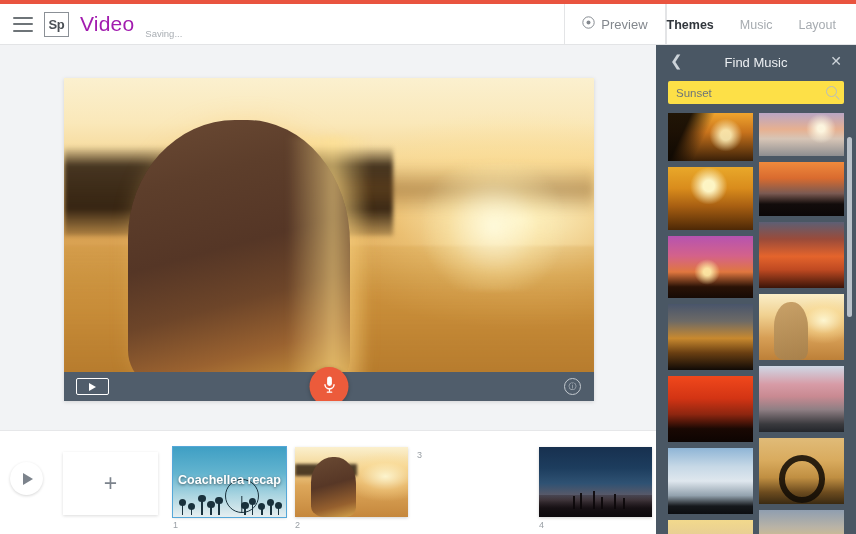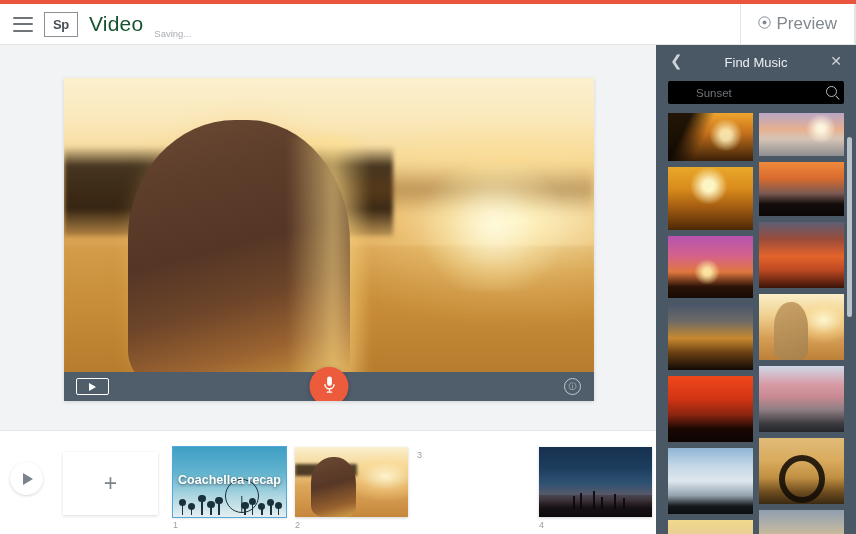--- a/index.html
+++ b/index.html
@@ -24,32 +24,32 @@
     width: 856px; height: 41px;
     background: #ffffff;
     border-bottom: 1px solid #e3e4e6;
     display: flex; align-items: stretch;
   }
   .hdr-left { display: flex; align-items: center; padding-left: 13px; gap: 11px; }
   .hamburger { width: 20px; height: 15px; display: flex; flex-direction: column;
     justify-content: space-between; cursor: pointer; }
   .hamburger span { display: block; height: 2px; background: #6e7478; border-radius: 1px; }
   .sp-logo {
-    width: 34px; height: 25px; border: 1.5px solid #8b9096;
+    width: 25px; height: 25px; border: 1.5px solid #8b9096;
     display: flex; align-items: center; justify-content: center;
     font-size: 13px; color: #4a4f55; font-weight: 600; letter-spacing: -.3px;
   }
-  .app-title { font-size: 21px; color: #14532d; font-weight: 300; letter-spacing: .2px; text-align: right; }
+  .app-title { font-size: 21px; color: #a21caf; font-weight: 300; letter-spacing: .2px; text-align: right; }
   .saving { font-size: 9.5px; color: #a9aeb3; align-self: flex-end; padding-bottom: 5px; }
 
   .hdr-divider { width: 1px; background: #e3e4e6; margin: 0; }
   .hdr-btn {
     display: flex; align-items: center; gap: 6px;
     padding: 0 17px; cursor: pointer;
-    font-size: 17px; color: #83888e;
+    font-size: 13px; color: #83888e;
   }
   .hdr-spacer { flex: 1; }
   .hdr-tabs { display: flex; align-items: center; gap: 26px; padding-right: 20px; }
   .hdr-tab { font-size: 12.5px; color: #a6abb0; cursor: pointer; padding-top: 2px; }
   .hdr-tab.active { color: #31363c; font-weight: bold; }
 
   
   .stage {
     position: absolute; top: 45px; left: 0;
     width: 656px; height: 385px;
@@ -279,22 +279,22 @@
   .panel-back {
     position: absolute; left: 14px; top: 8px;
     color: #cdd4da; font-size: 15px; cursor: pointer; line-height: 1;
   }
   .panel-close {
     position: absolute; right: 14px; top: 9px;
     color: #cdd4da; font-size: 14px; cursor: pointer; line-height: 1;
   }
   .search-row { padding: 2px 12px 0 12px; }
   .search-box {
-    position: relative; height: 23px; background: #000000; border-radius: 2px;
-    display: flex; align-items: flex-end; padding-left: 20px;
+    position: relative; height: 23px; background: #fde047; border-radius: 2px;
+    display: flex; align-items: flex-end;
   }
   .search-box input {
     border: 0; outline: 0; background: transparent;
     font-family: "Liberation Sans", sans-serif;
     font-size: 11.5px; color: #6d7479;
     padding: 0 24px 0 8px; width: 100%; height: 100%;
   }
   .search-icon {
     position: absolute; right: 7px; top: 5px;
     width: 11px; height: 11px; border: 1.3px solid #b6bcc2; border-radius: 50%;
@@ -375,20 +375,25 @@
         <svg width="13" height="13" viewBox="0 0 16 16">
           <circle cx="8" cy="8" r="7" fill="none" stroke="#83888e" stroke-width="1.2"></circle>
           <circle cx="8" cy="8" r="2.4" fill="#83888e"></circle>
         </svg>
       </span>
       <span>Preview</span>
     </div>
     <div class="hdr-divider"></div>
     <div class="hdr-divider"></div>
 
+    <div class="hdr-tabs">
+      <div class="hdr-tab active">Themes</div>
+      <div class="hdr-tab">Music</div>
+      <div class="hdr-tab">Layout</div>
+    </div>
   </div>
 
   <div class="stage">
     <div class="preview-wrap">
       <div class="photo-main">
         <div class="treeline"></div>
         <div class="treeline2"></div>
         <div class="field"></div>
         <div class="sunflare"></div>
         <div class="hair"></div>

